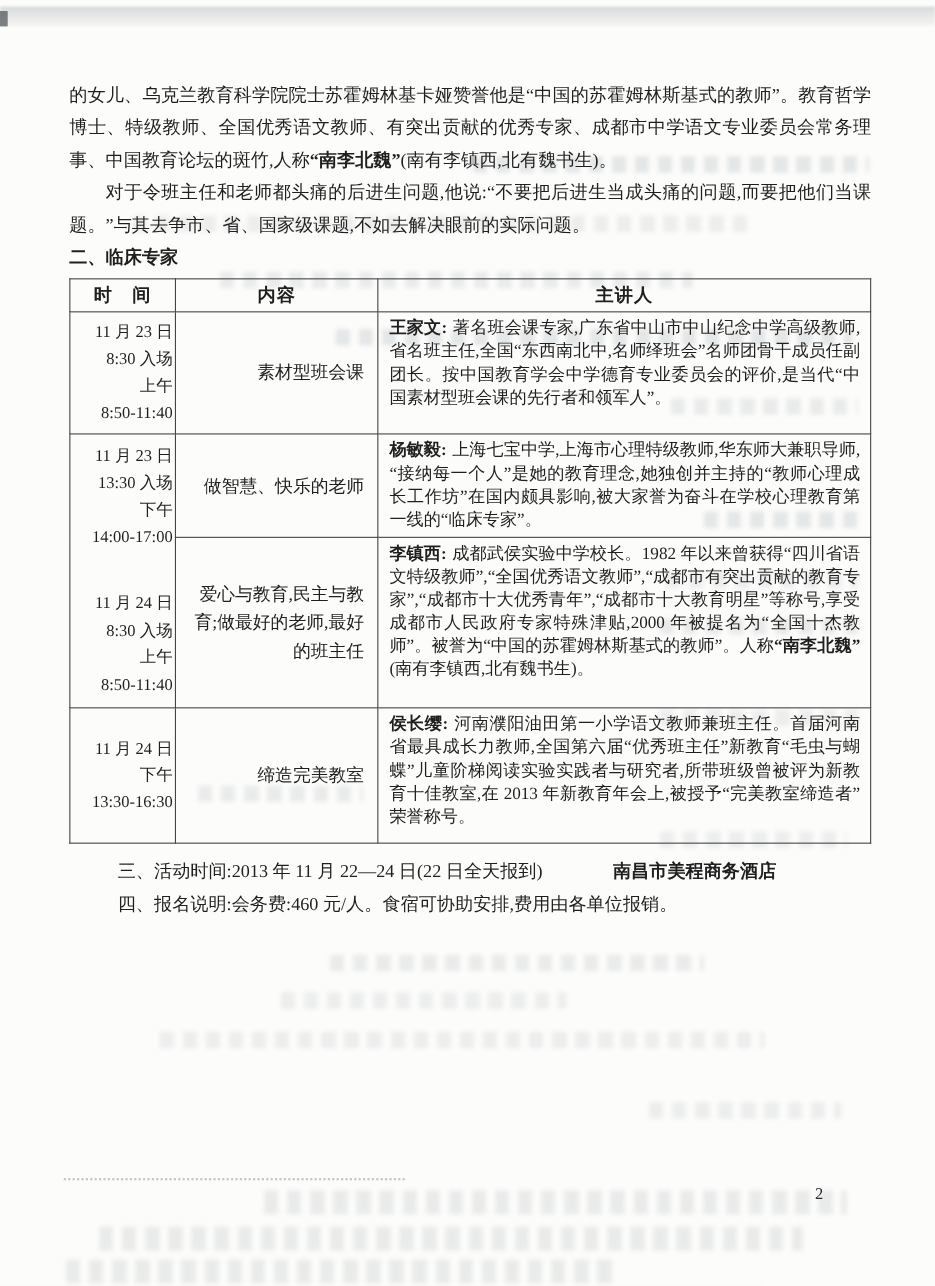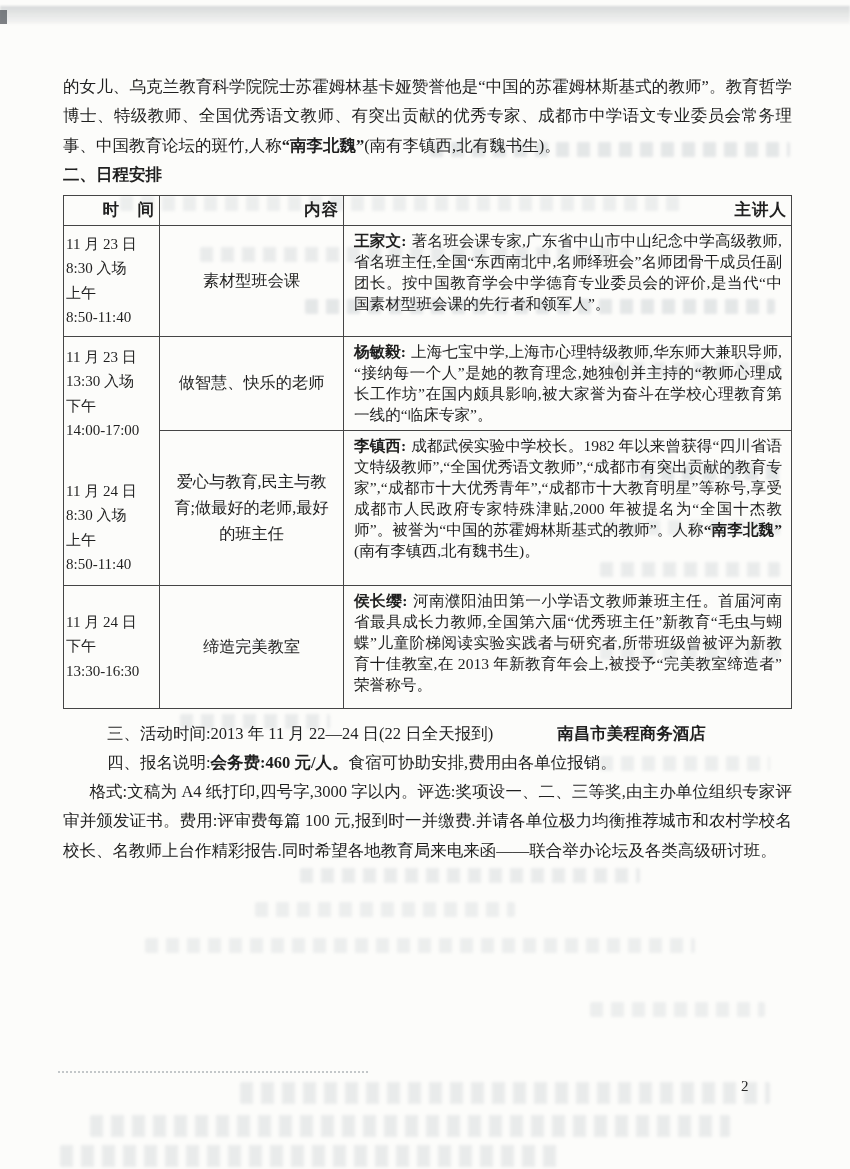--- a/index.html
+++ b/index.html
@@ -24,36 +24,36 @@
   
   .content { position:absolute; left:63px; top:72px; width:729px; }
   .para { margin:0; font-size:16.5px; line-height:29.4px; text-align:justify; }
   .indent { text-indent:2em; }
   .bold { font-weight:bold; }
   .sec-heading { margin:0; font-size:16.5px; line-height:29.4px; font-weight:bold; }
   
   table.schedule { width:100%; border-collapse:collapse; margin-top:5px; table-layout:fixed; }
   .schedule th, .schedule td { border:1.4px solid #454545; }
   .schedule th { font-size:16.5px; font-weight:bold; height:27px; padding:1px 4px;
-    letter-spacing:1px; text-align:right; }
+    letter-spacing:1px; text-align:center; }
   .col-time { width:96px; } .col-content { width:184px; }
-  .time-cell { text-align:left; font-size:15px; line-height:24.5px;
+  .time-cell { text-align:right; font-size:15px; line-height:24.5px;
     vertical-align:middle; padding:6px 2px; }
   .time-block + .time-block { margin-top:36px; }
-  .content-cell { text-align:center; font-size:16.2px; line-height:26px;
+  .content-cell { text-align:right; font-size:16.2px; line-height:26px;
     vertical-align:middle; padding:4px 12px; }
   .speaker-cell { font-size:15.6px; line-height:21px; text-align:justify;
     vertical-align:top; padding:4px 9px 5px 10px; }
   .speaker-name { font-weight:bold; margin-right:5px; }
   
   .footer-lines { margin-top:10px; }
   .f-line { font-size:16.5px; line-height:29.2px;margin-left:44px; }
   .venue { font-weight:bold; margin-left:64px; }
   .cert-indent { padding-left:30px; }
-  .fee { font-weight:bold; }
+  .fee { font-weight:normal; }
   .essay-body { margin:0; font-size:16.5px; line-height:29.4px; text-align:justify; text-indent:1.6em; }
   .page-number { position:absolute; left:741px; top:1078px; font-size:15px; color:#2a2a2a; }
 </style>
 </head>
 <body>
 
 <div class="sheet">
 
   <div class="scanband"></div>
   <div class="cornermark"></div>
@@ -77,22 +77,23 @@
     <div class="ghost band" style="left:90px; top:1115px; width:640px;"></div>
     <div class="ghost band" style="left:60px; top:1145px; width:500px;"></div>
   </div>
   <div class="dotline"></div>
 
   <div class="content">
 
     <p class="para"><span>的女儿、乌克兰教育科学院院士苏霍姆林基卡娅赞誉他是“中国的苏霍姆林斯基式的教师”。教育哲学博士、特级教师、全国优秀语文教师、有突出贡献的优秀专家、成都市中学语文专业委员会常务理事、中国教育论坛的斑竹,人称</span><span class="bold">“南李北魏”</span><span>(南有李镇西,北有魏书生)。</span></p>
 
 
+    <p class="para indent">对于令班主任和老师都头痛的后进生问题,他说:“不要把后进生当成头痛的问题,而要把他们当课题。”与其去争市、省、国家级课题,不如去解决眼前的实际问题。</p>
 
-    <p class="sec-heading">二、日程安排</p>
+    <p class="sec-heading">二、临床专家</p>
 
     <table class="schedule">
       <colgroup>
         <col class="col-time">
           <col class="col-content">
           <col>
       </colgroup>
       <thead>
         <tr>
           <th>时　间</th>
@@ -145,19 +146,18 @@
           </td>
           <td class="content-cell">缔造完美教室</td>
           <td class="speaker-cell"><span class="speaker-name">侯长缨:</span><span>河南濮阳油田第一小学语文教师兼班主任。首届河南省最具成长力教师,全国第六届“优秀班主任”新教育“毛虫与蝴蝶”儿童阶梯阅读实验实践者与研究者,所带班级曾被评为新教育十佳教室,在 2013 年新教育年会上,被授予“完美教室缔造者”荣誉称号。</span></td>
         </tr>
       </tbody>
     </table>
 
     <div class="footer-lines">
       <div class="f-line"><span>三、活动时间:</span><span>2013 年 11 月 22—24 日(22 日全天报到)</span><span class="venue">南昌市美程商务酒店</span></div>
       <div class="f-line"><span>四、报名说明:</span><span class="fee">会务费:460 元/人。</span><span>食宿可协助安排,费用由各单位报销。</span></div>
-      <p class="essay-body">格式:文稿为 A4 纸打印,四号字,3000 字以内。评选:奖项设一、二、三等奖,由主办单位组织专家评审并颁发证书。费用:评审费每篇 100 元,报到时一并缴费.并请各单位极力均衡推荐城市和农村学校名校长、名教师上台作精彩报告.同时希望各地教育局来电来函——联合举办论坛及各类高级研讨班。</p>
     </div>
 
   </div>
 
   <div class="page-number">2</div>
 </div>
 
 </body></html>

